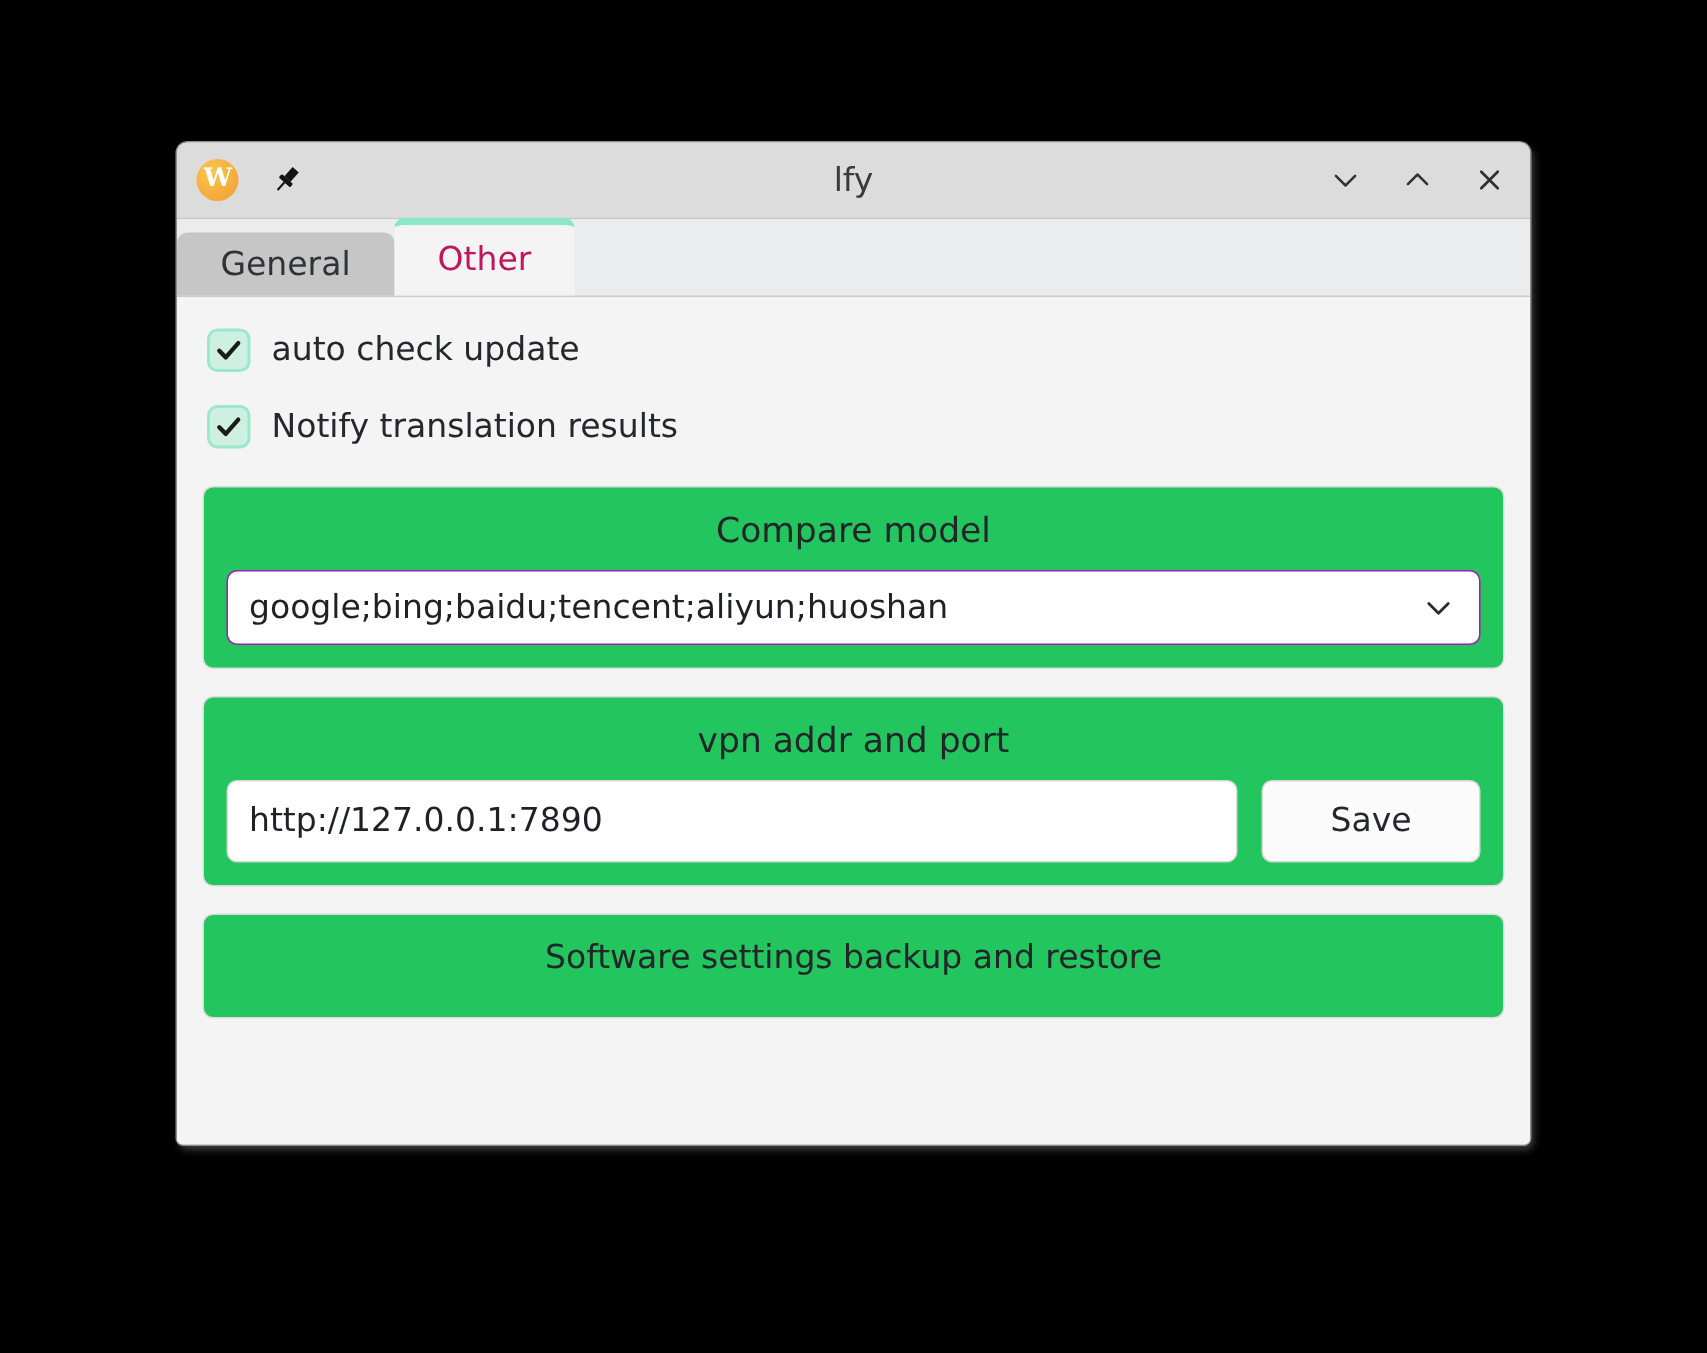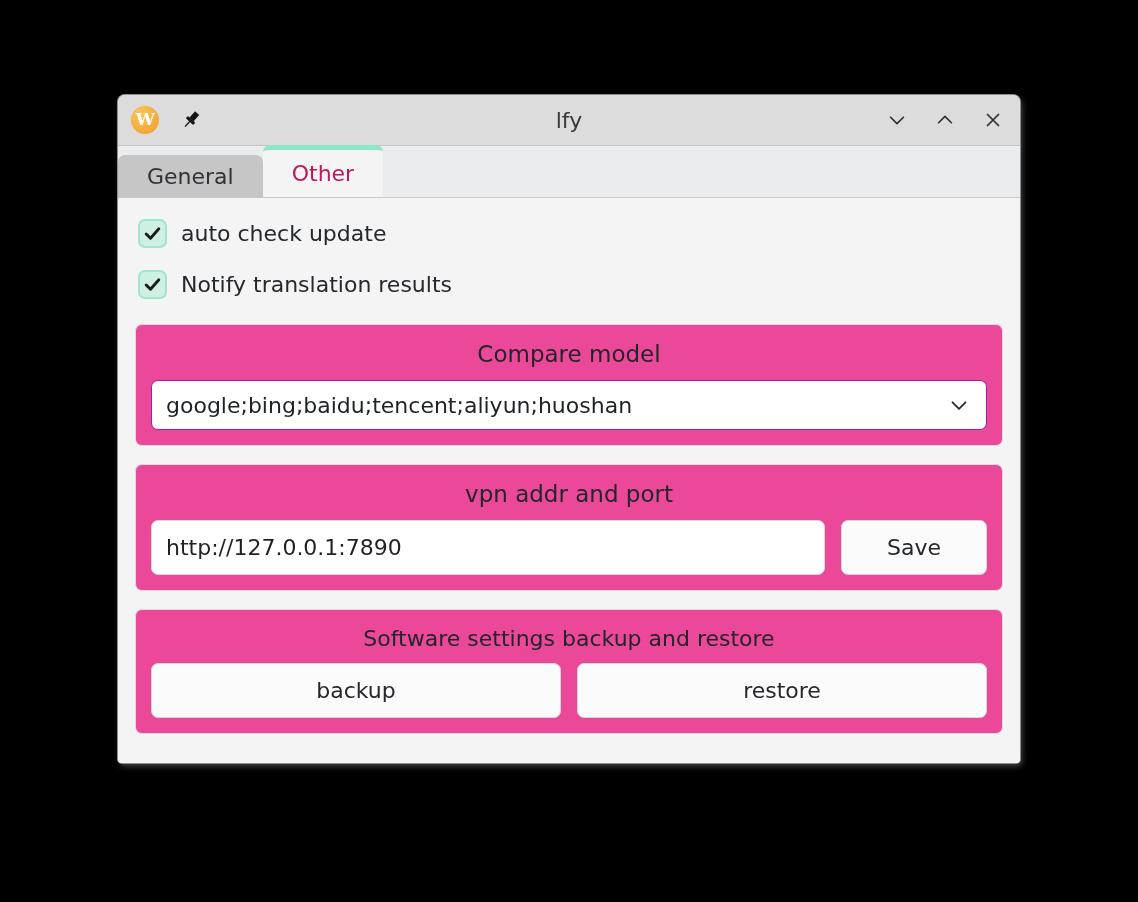--- a/index.html
+++ b/index.html
@@ -165,21 +165,21 @@
     align-items: center;
     justify-content: center;
     flex: 0 0 auto;
   }
   .check-label {
     font-size: 22px;
     color: #24282d;
   }
 
   .group {
-    background: #ec4899;
+    background: #22c55e;
     border: 1px solid #dcdcdc;
     border-radius: 7px;
     margin-top: 18px;
     padding: 13px 15px 15px 15px;
   }
   .group.g-compare { margin-top: 20px; }
 
   .group-title {
     text-align: center;
     font-size: 23px;
@@ -330,21 +330,17 @@
       <div class="group">
         <div class="group-title">vpn addr and port</div>
         <div class="row">
           <input class="text-input input-el" type="text" value="http://127.0.0.1:7890" style="">
           <button class="btn btn-save">Save</button>
         </div>
       </div>
 
       <div class="group">
         <div class="group-title small">Software settings backup and restore</div>
-        <div class="row">
-          <button class="btn btn-wide">backup</button>
-          <button class="btn btn-wide">restore</button>
-        </div>
       </div>
 
     </div>
   </div>
 </div>
 
 </body></html>

